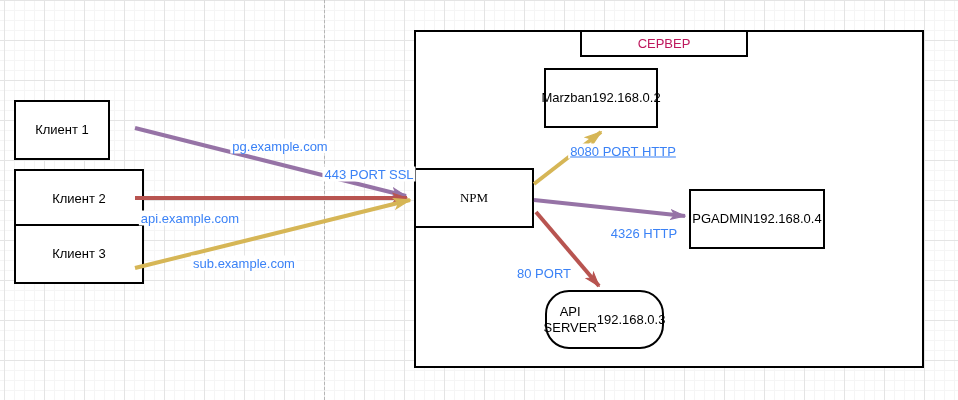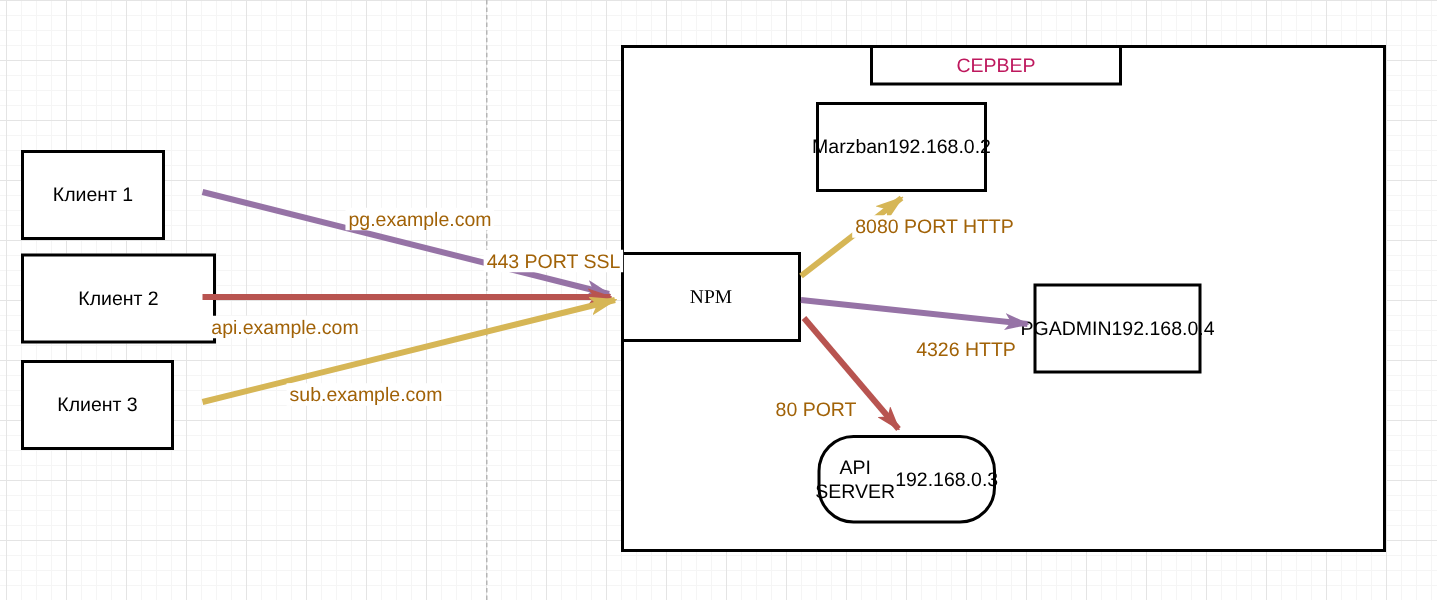--- a/index.html
+++ b/index.html
@@ -52,21 +52,21 @@
     position:absolute;left:0;top:0;
     z-index:3;
     pointer-events:none;
   }
   .edges *{pointer-events:auto;}
   .edge-label{
     position:absolute;
     transform:translate(-50%,-50%);
     background:#ffffff;
     padding:0 2px;
-    font-size:13px;color:#a16207;
+    font-size:13px;color:#3b82f6;
     white-space:nowrap;
     z-index:4;
   }
 </style>
 </head>
 <body>
 
 <div class="canvas">
 
   <div class="page-break" style="left:324px;"></div>
@@ -75,32 +75,32 @@
   <div class="group-title" style="left:580px;top:30px;width:168px;height:27px;">
     <span>СЕРВЕР</span>
   </div>
 
   <div class="node" style="left:14px;top:100px;width:96px;height:60px;">
     <span>Клиент 1</span>
   </div>
   <div class="node" style="left:14px;top:169px;width:130px;height:60px;">
     <span>Клиент 2</span>
   </div>
-  <div class="node" style="left:14px;top:240px;width:102px;height:60px;">
+  <div class="node" style="left:14px;top:224px;width:130px;height:60px;">
     <span>Клиент 3</span>
   </div>
 
   <div class="node" style="left:414px;top:168px;width:120px;height:60px;font-family:Liberation Serif, serif;">
     <span>NPM</span>
   </div>
   <div class="node" style="left:544px;top:68px;width:114px;height:60px;">
     <span>Marzban</span>
     <span>192.168.0.2</span>
   </div>
-  <div class="node" style="left:689px;top:189px;width:112px;height:60px;text-align:center;">
+  <div class="node" style="left:689px;top:189px;width:136px;height:60px;text-align:center;">
     <span>PGADMIN</span>
     <span>192.168.0.4</span>
   </div>
   <div class="node" style="left:545px;top:290px;width:119px;height:59px;border-radius:24px;">
     <span>API SERVER</span>
     <span>192.168.0.3</span>
   </div>
 
   <svg class="edges" width="958" height="400">
     <defs>
@@ -119,17 +119,17 @@
     <line x1="135" y1="268" x2="410" y2="200" stroke-width="4" marker-end="url(#arrow-yellow)" stroke="#d6b656"></line>
     <line x1="534" y1="184" x2="601" y2="132" stroke-width="4" marker-end="url(#arrow-yellow)" stroke="#d6b656"></line>
     <line x1="534" y1="200" x2="685" y2="216" stroke-width="4" marker-end="url(#arrow-purple)" stroke="#9673a6"></line>
     <line x1="536" y1="212" x2="599" y2="286" stroke-width="4" marker-end="url(#arrow-red)" stroke="#b85450"></line>
   </svg>
 
   <div class="edge-label" style="left:280px;top:146px;">pg.example.com</div>
   <div class="edge-label" style="left:190px;top:218px;">api.example.com</div>
   <div class="edge-label" style="left:244px;top:263px;">sub.example.com</div>
   <div class="edge-label" style="left:369px;top:174px;">443 PORT SSL</div>
-  <div class="edge-label" style="left:623px;top:151px;">8080 PORT HTTP</div>
+  <div class="edge-label" style="left:623px;top:151px;text-decoration:underline;">8080 PORT HTTP</div>
   <div class="edge-label" style="left:644px;top:233px;">4326 HTTP</div>
   <div class="edge-label" style="left:544px;top:273px;">80 PORT</div>
 
 </div>
 
 </body></html>

